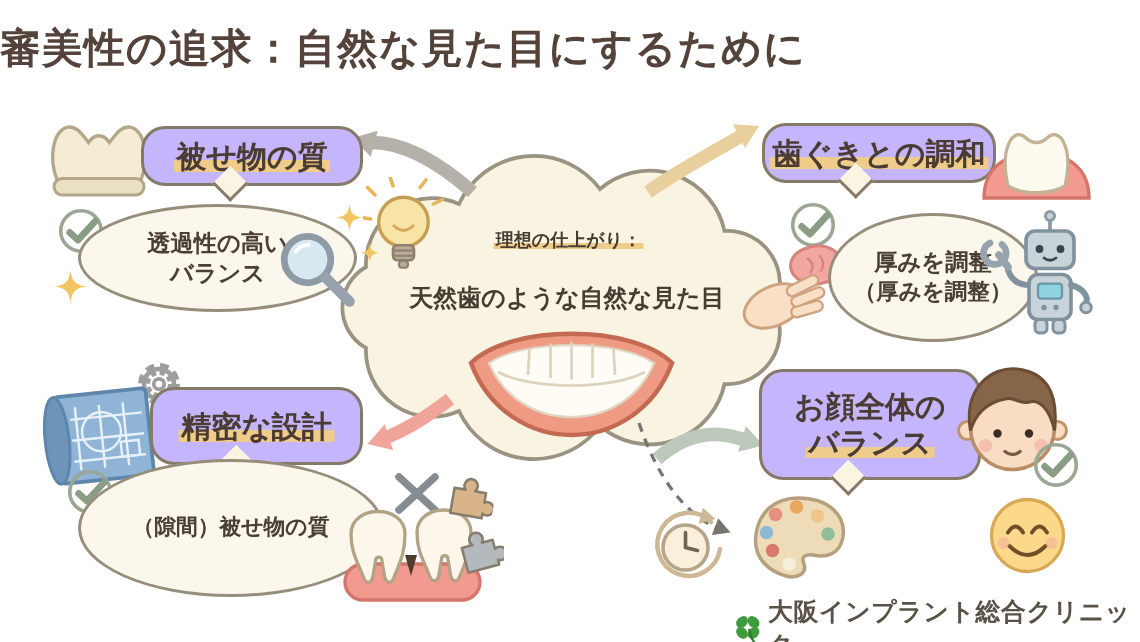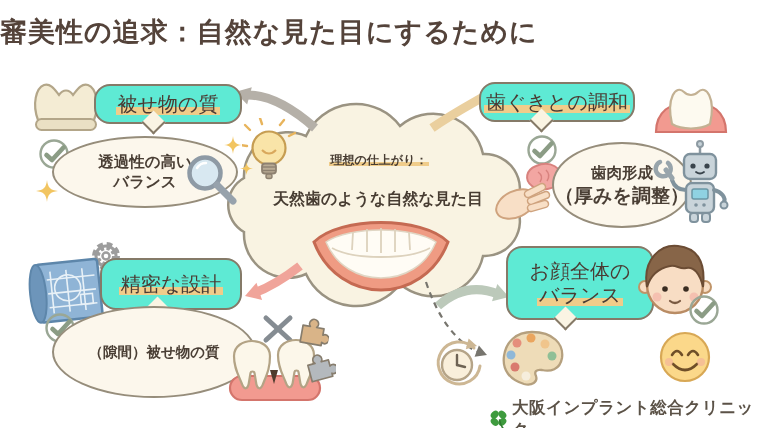--- a/index.html
+++ b/index.html
@@ -7,22 +7,22 @@
     position:relative;width:760px;height:428px;background:#ffffff;overflow:hidden;
     font-family:"DejaVu Sans","Liberation Sans",sans-serif;
   }
   .abs{position:absolute;}
   #title{
     left:0;top:14px;width:760px;text-align:left;
     font-size:27px;font-weight:bold;color:#54433a;letter-spacing:1px;
   }
   .hbubble{
     position:absolute;display:flex;flex-direction:column;align-items:center;justify-content:center;
-    background:#5eead4;border:2.5px solid #857a68;border-radius:16px;
-    font-weight:normal;color:#4a3b33;font-size:20px;line-height:1.2;text-align:center;
+    background:#c4b5fd;border:2.5px solid #857a68;border-radius:16px;
+    font-weight:bold;color:#4a3b33;font-size:20px;line-height:1.2;text-align:center;
     box-sizing:border-box;
   }
   .hbubble::after{
     content:"";position:absolute;bottom:-9px;left:34%;width:15px;height:15px;
     background:#faf4e3;border-right:2.5px solid #857a68;border-bottom:2.5px solid #857a68;
     transform:rotate(45deg);
   }
   .ebubble{
     position:absolute;display:flex;flex-direction:column;align-items:center;justify-content:center;
     background:#fcf7ec;border:2.5px solid #968d7b;border-radius:50%;
@@ -150,21 +150,21 @@
     <path d="M17,20 q3,-5 9,-5" fill="none" stroke="#ffffff" stroke-width="2.5" stroke-linecap="round"></path>
     <line x1="37" y1="37" x2="53" y2="53" stroke="#97a2ac" stroke-width="7" stroke-linecap="round"></line>
   </svg>
   <svg class="abs" style="left:224px;top:136px;color:#f2c561" width="18" height="18">
       <use href="#sym-sparkle"></use>
     </svg>
   <svg class="abs" style="left:240px;top:162px;color:#f2c561" width="13" height="13">
       <use href="#sym-sparkle"></use>
     </svg>
 
-  <div class="hbubble" style="left:479px;top:82px;width:156px;height:40px">
+  <div class="hbubble" style="left:508px;top:82px;width:156px;height:40px">
     <span class="hl">歯ぐきとの調和</span>
   </div>
 
   <svg class="abs" style="left:650px;top:74px" width="82" height="62" viewBox="0 0 82 62">
     <path d="M6,58 C6,38 20,28 41,28 C62,28 76,38 76,58 Z" fill="#f29a90" stroke="#d4756c" stroke-width="2.2"></path>
     <path d="M22,50 C16,24 26,10 34,18 C38,22 44,22 48,18 C56,10 66,24 60,50 C50,56 32,56 22,50 Z" fill="#fdfaf0" stroke="#c3b193" stroke-width="2.2"></path>
   </svg>
 
   <svg class="abs" style="left:524px;top:132px" width="36" height="36">
       <use href="#sym-check"></use>
@@ -180,22 +180,22 @@
         <line x1="41" y1="50" x2="55" y2="46"></line>
       </g>
     <g stroke="#f8dfc6" stroke-width="5.5" stroke-linecap="round">
         <line x1="38" y1="36" x2="52" y2="29"></line>
         <line x1="41" y1="43" x2="56" y2="37"></line>
         <line x1="41" y1="50" x2="55" y2="46"></line>
       </g>
   </svg>
 
   <div class="ebubble" style="left:552px;top:142px;width:140px;height:86px;font-size:15.5px">
-    <div>歯肉形成</div>
-    <div style="font-size:19px">（厚みを調整）</div>
+    <div>厚みを調整</div>
+    <div style="font-size:15px">（厚みを調整）</div>
   </div>
 
   <svg class="abs" style="left:652px;top:138px" width="80" height="88" viewBox="0 0 80 88">
     <line x1="48" y1="8" x2="48" y2="16" stroke="#8d9aa2" stroke-width="2.5"></line>
     <circle cx="48" cy="6" r="3" fill="#c6d2d8" stroke="#8d9aa2" stroke-width="2"></circle>
     <rect x="32" y="16" width="32" height="25" rx="6" fill="#c9d4da" stroke="#7f929d" stroke-width="2.4"></rect>
     <circle cx="41" cy="28" r="2.6" fill="#39444c"></circle>
       <circle cx="55" cy="28" r="2.6" fill="#39444c"></circle>
     <path d="M44,34 q4,3 8,0" fill="none" stroke="#39444c" stroke-width="1.8" stroke-linecap="round"></path>
     <path d="M34,52 C26,52 22,48 20,42" fill="none" stroke="#7f929d" stroke-width="4" stroke-linecap="round"></path>

